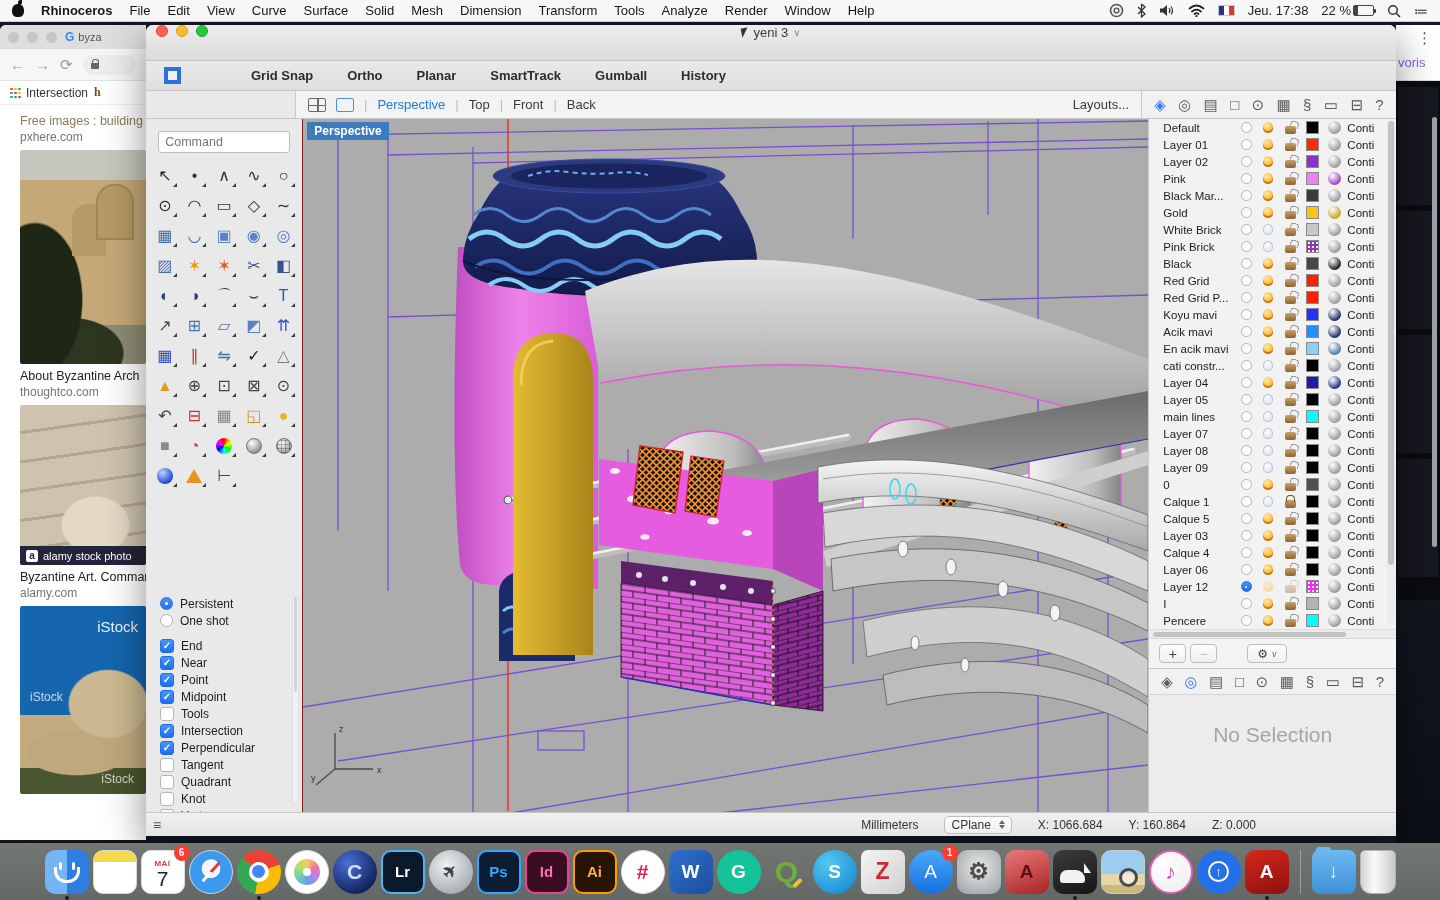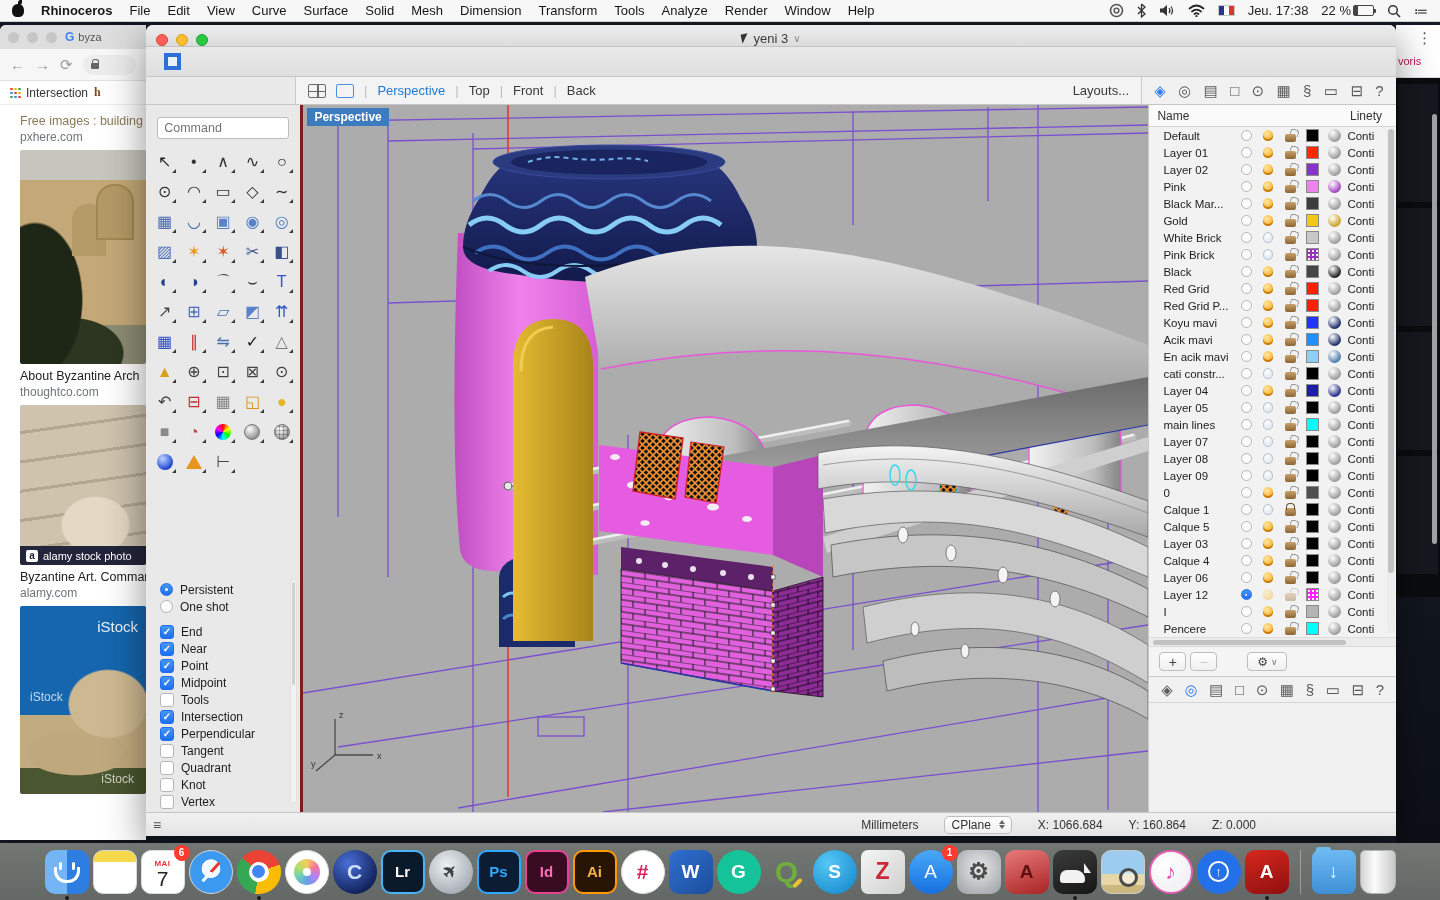--- a/index.html
+++ b/index.html
@@ -49,29 +49,29 @@
 .alamybar .abox{width:12px;height:12px;background:#fff;color:#23263a;font-weight:700;font-size:10px;display:flex;align-items:center;justify-content:center;border-radius:2px}
 .bimg3{height:188px;background:
  radial-gradient(70px 60px at 70% 52%,#cdb991 0 55%,transparent 58%),
  radial-gradient(90px 40px at 45% 78%,#bfa87e 0 55%,transparent 58%),
  linear-gradient(180deg,#1566ae 0 58%,#c3ab80 58% 86%,#49562f 86%)}
 .wm{position:absolute;color:rgba(255,255,255,.92);font-weight:400;font-size:15px}
 
 
 #rightstrip{position:absolute;left:1396px;top:25px;width:44px;height:820px;background:#fff;overflow:hidden}
 #rightstrip .kebab{color:#555;font-size:15px;text-align:right;padding:4px 8px 0 0}
-#rightstrip .fav{font-size:11px;color:#be185d;padding:8px 0 10px 2px}
+#rightstrip .fav{font-size:13px;color:#8b5cf6;padding:8px 0 10px 2px}
 #rightstrip .imgs{background:#0b0c10;height:520px;position:relative;border-top:1px solid #ddd}
 #rightstrip .imgs i{display:block;height:118px;margin:6px 2px 0 2px;background:#16181f}
 #rightstrip .sb{position:absolute;right:3px;top:36px;width:5px;height:430px;background:#9fa3a8;border-radius:3px}
 #rightstrip .wall{height:300px;background:linear-gradient(180deg,#11161f,#0b0e14)}
 
 
 #rhino{position:absolute;left:146px;top:25px;width:1250px;height:811px;background:#ececec;border-radius:7px 7px 0 0;box-shadow:0 14px 40px rgba(0,0,0,.45);overflow:hidden;display:flex;flex-direction:column}
-#titlebar{height:22px;background:linear-gradient(#ededed,#dcdcdc);border-bottom:1px solid #c2c2c2;display:flex;align-items:flex-end;position:relative}
+#titlebar{height:36px;background:linear-gradient(#ededed,#dcdcdc);border-bottom:1px solid #c2c2c2;display:flex;align-items:flex-start;position:relative}
 .tl{width:12px;height:12px;border-radius:50%;margin-left:8px}
 .tl.r{background:#ff5f57;border:1px solid #e0443e;margin-left:10px}
 .tl.y{background:#febc2e;border:1px solid #d89e24}
 .tl.g{background:#28c840;border:1px solid #1da22f}
 #titletext{position:absolute;left:50%;transform:translateX(-50%);font-size:13px;color:#3a3a3a;display:flex;align-items:center;gap:5px}
 .curglyph{width:0;height:0;border-top:9px solid #333;border-right:7px solid transparent;transform:rotate(-12deg)}
 .chev{color:#8a8a8a;font-size:10px}
 
 #tbar{height:30px;background:linear-gradient(#e9e9e9,#dfdfdf);border-bottom:1px solid #c6c6c6;display:flex;align-items:center;gap:30px;padding-left:18px;font-size:13px;font-weight:700;color:#2c2c2c}
 #tbar .rsq{width:17px;height:17px;border:4px solid #2f6fd8;background:#eaf1fb;margin-right:40px}
@@ -87,21 +87,21 @@
 .vtab.act{color:#1f7ad4}
 .vsep{color:#bdbdbd}
 #layoutsbtn{margin-left:auto;color:#3a3a3a}
 #ptabs1,#ptabs2{width:255px;background:#f1f1f1;border-left:1px solid #c9c9c9;display:flex;align-items:center;justify-content:space-around;padding:0 6px;font-size:15px;color:#5a5a5a}
 .ptab{cursor:default;line-height:1}
 .ptab.act{color:#2f7cf6}
 
 #mainrow{flex:1;display:flex;min-height:0}
 
 
-#palette{width:162px;background:#e9e9e9;border-right:3px solid #7f1d1d;position:relative;padding-top:12px}
+#palette{width:162px;background:#e9e9e9;border-right:1px solid #7f1d1d;position:relative;padding-top:12px}
 #cmd{display:block;width:132px;margin:0 auto;height:22px;border:1px solid #bdbdbd;border-radius:3px;font-size:12.5px;padding:0 6px;color:#333;background:#fff}
 #tools{display:grid;grid-template-columns:repeat(5,1fr);padding:8px 4px 0 4px}
 .tool{height:30px;display:flex;align-items:center;justify-content:center;position:relative;font-size:16px;cursor:default}
 .tool::after{content:'';position:absolute;right:3px;bottom:4px;border-bottom:4px solid #3a3a3a;border-left:4px solid transparent}
 .tool .g{line-height:1}
 .spec{display:inline-block}
 .spec.wheel{width:16px;height:16px;border-radius:50%;background:conic-gradient(#f00,#ff0,#0f0,#0ff,#00f,#f0f,#f00)}
 .spec.sph{width:16px;height:16px;border-radius:50%;background:radial-gradient(circle at 35% 30%,#fff,#8f8f8f 75%);border:1px solid #777}
 .spec.sphw{width:16px;height:16px;border-radius:50%;background:repeating-linear-gradient(0deg,rgba(0,0,0,.25) 0 1px,transparent 1px 4px),repeating-linear-gradient(90deg,rgba(0,0,0,.25) 0 1px,transparent 1px 4px),radial-gradient(circle at 35% 30%,#fff,#a0a0a0 75%);border:1px solid #777}
 .spec.ball{width:16px;height:16px;border-radius:50%;background:radial-gradient(circle at 35% 30%,#bcd4ff,#1a3fd0 75%)}
@@ -350,20 +350,28 @@
       <span class="tl g"></span>
       <span id="titletext">
         <span class="curglyph"></span>
         <span>yeni 3</span>
         <span class="chev">∨</span>
       </span>
     </div>
 
     <div id="tbar">
       <span class="rsq"></span>
+      <span id="tbar-items" style="display:flex;gap:34px">
+          <span class="tbi">Grid Snap</span>
+          <span class="tbi">Ortho</span>
+          <span class="tbi">Planar</span>
+          <span class="tbi">SmartTrack</span>
+          <span class="tbi">Gumball</span>
+          <span class="tbi">History</span>
+        </span>
     </div>
 
     <div id="row2">
       <div class="palpad"></div>
       <div id="vtabs">
         <span class="paneicon four"></span>
         <span class="paneicon one"></span>
         <span class="vsep">|</span>
         <span id="vtab-items" style="display:flex;gap:10px;align-items:center">
             <span class="vtab act">Perspective</span>
@@ -798,24 +806,20 @@
               <path d="M32 650 L13 666"></path>
               <path d="M32 650 H70"></path>
           </g>
           <text x="36" y="613" font-size="9" fill="#333">z</text>
           <text x="8" y="662" font-size="9" fill="#333">y</text>
           <text x="74" y="654" font-size="9" fill="#333">x</text>
         </svg>
       </div>
 
       <div id="panel">
-        <div id="lheader">
-          <span class="hn">Name</span>
-          <span class="hl">Linety</span>
-        </div>
         <div id="layerlist">
           <div id="layer-rows">
               <div class="lrow">
                 <span class="lname">Default</span>
                 <span class="cell">
                   <span class="rad"></span>
                 </span>
                 <span class="cell">
                   <span class="bb on"></span>
                 </span>
@@ -1397,20 +1401,23 @@
             <span class="ptab">◈</span>
             <span class="ptab act">◎</span>
             <span class="ptab">▤</span>
             <span class="ptab">□</span>
             <span class="ptab">⊙</span>
             <span class="ptab">▦</span>
             <span class="ptab">§</span>
             <span class="ptab">▭</span>
             <span class="ptab">⊟</span>
             <span class="ptab">?</span>
+          </div>
+        <div id="noselect">
+            <span>No Selection</span>
           </div>
       </div>
     </div>
 
     <div id="statusbar">
       <span class="ham">≡</span>
       <span>Millimeters</span>
       <span class="cplane">
         <span>CPlane</span>
         <span class="updown">

